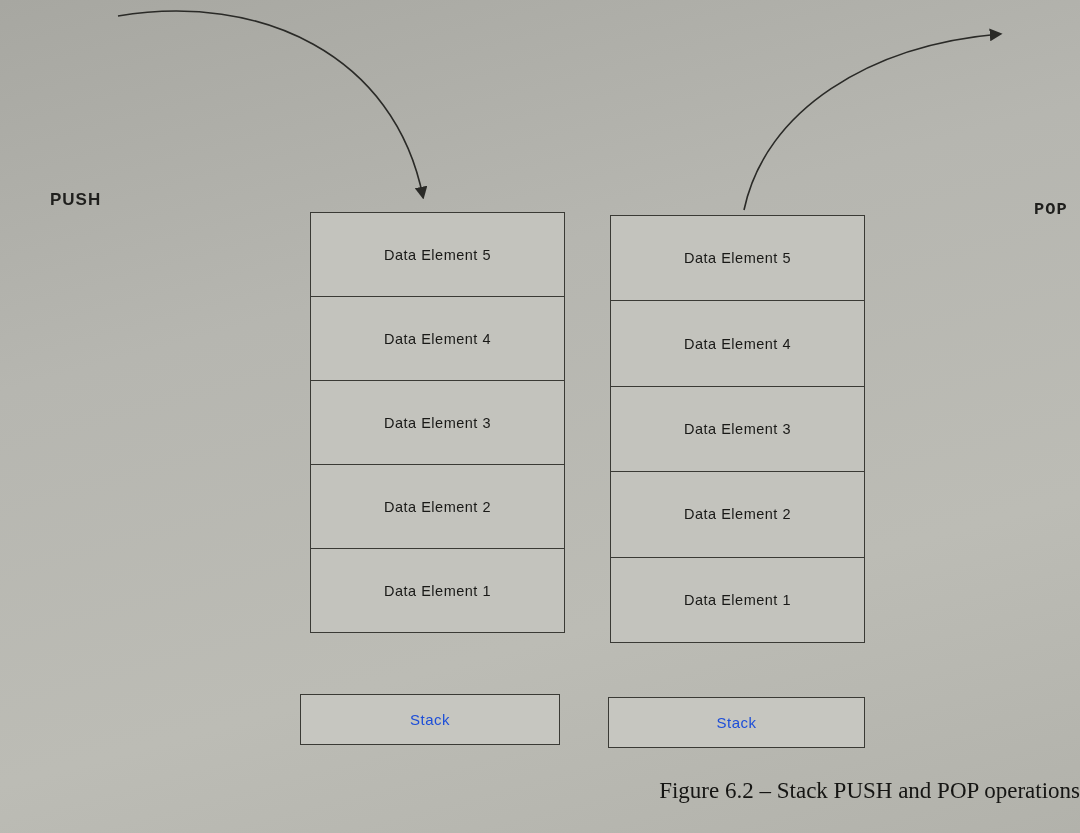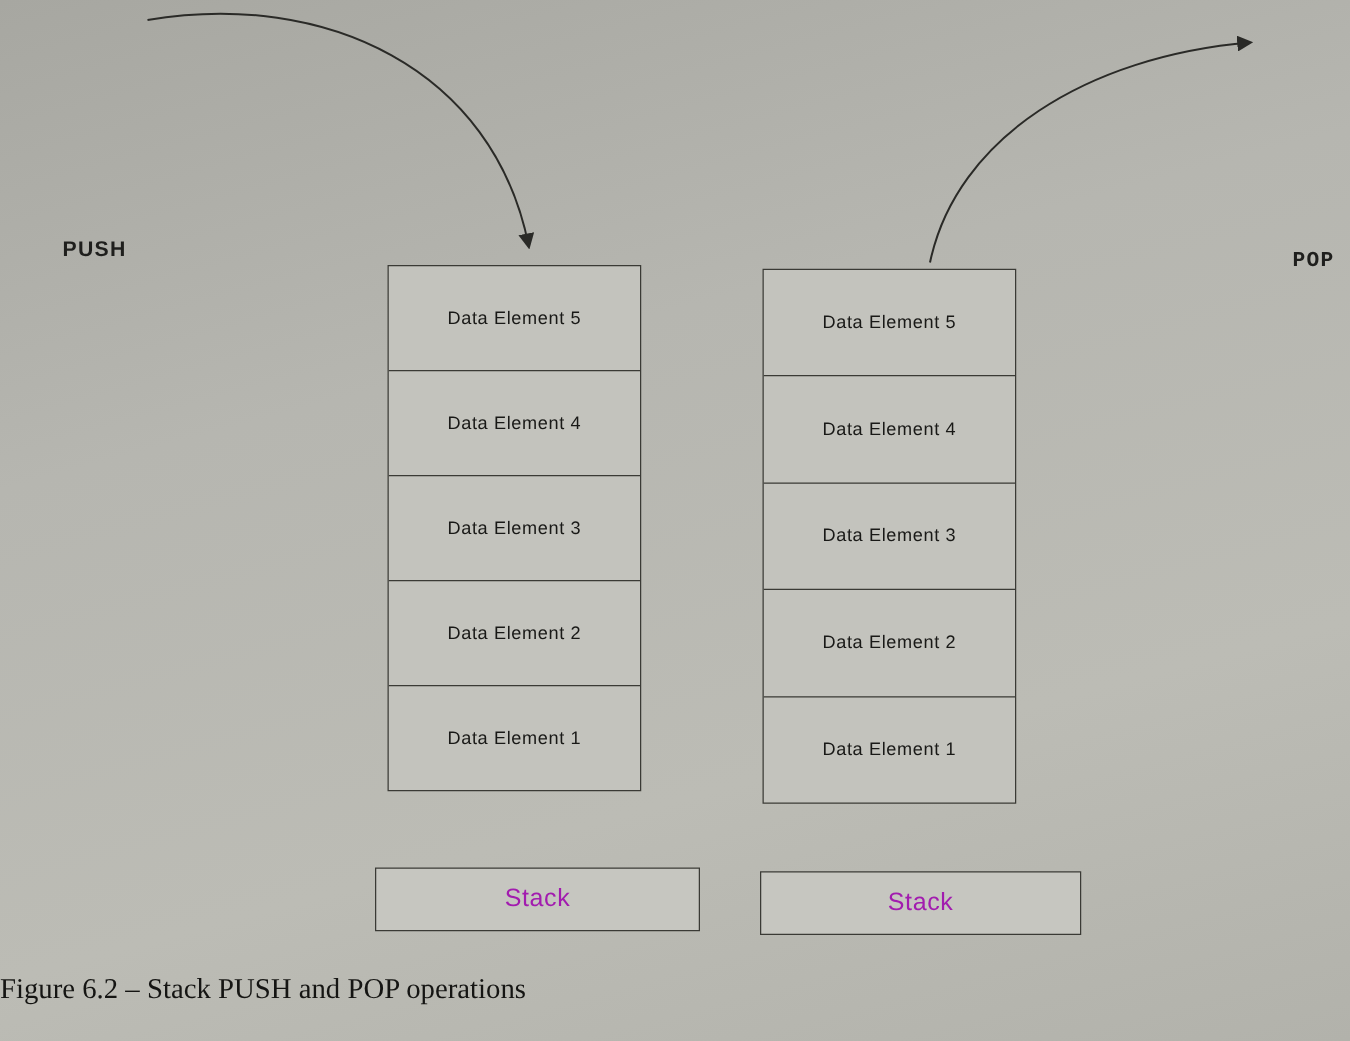--- a/index.html
+++ b/index.html
@@ -31,21 +31,21 @@
     font-size: 17px;
     font-weight: 600;
     letter-spacing: 1px;
     color: #1f1f1d;
     margin-left: 32px;
   }
   .op-label.push { left: 18px; top: 190px; }
   .op-label.pop  { left: 1002px; top: 200px; font-family: Liberation Mono, monospace; }
   .stack {
     position: absolute;
-    width: 203px;
+    width: 255px;
     border: 1.5px solid #3a3a35;
     background: #c3c3bd;
     box-sizing: border-box;
     display: flex;
     flex-direction: column;
   }
   .stack.left  { left: 310px; top: 212px; height: 421px; }
   .stack.right { left: 610px; top: 215px; height: 428px; }
   .cell {
     flex: 1;
@@ -59,32 +59,32 @@
   }
   .cell:last-child { border-bottom: none; }
   .base-box {
     position: absolute;
     border: 1.5px solid #3a3a35;
     background: #c6c6c0;
     box-sizing: border-box;
     display: flex;
     align-items: center;
     justify-content: center;
-    font-size: 20px;
+    font-size: 15px;
     letter-spacing: 0.5px;
-    color: #a21caf;
+    color: #1d4ed8;
   }
   .base-box.left  { left: 300px; top: 694px; width: 260px; height: 51px; }
   .base-box.right { left: 608px; top: 697px; width: 257px; height: 51px; }
   .caption {
     position: absolute;
     left: 0;
     top: 778px;
     width: 1080px;
-    text-align: left;
+    text-align: right;
     font-family: "Liberation Serif", serif;
     font-size: 23px;
     color: #151513;
   }
 </style>
 </head>
 <body>
 
 <div class="page">
 

